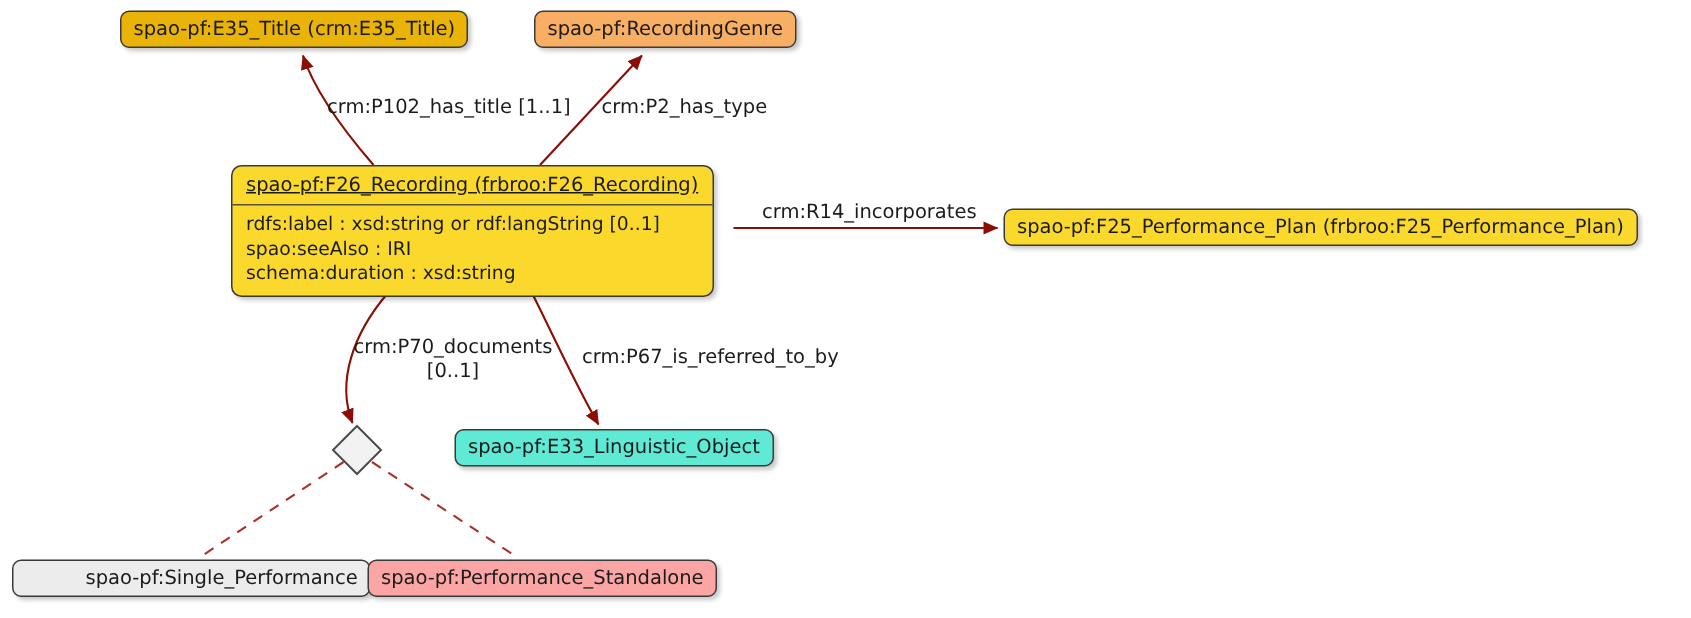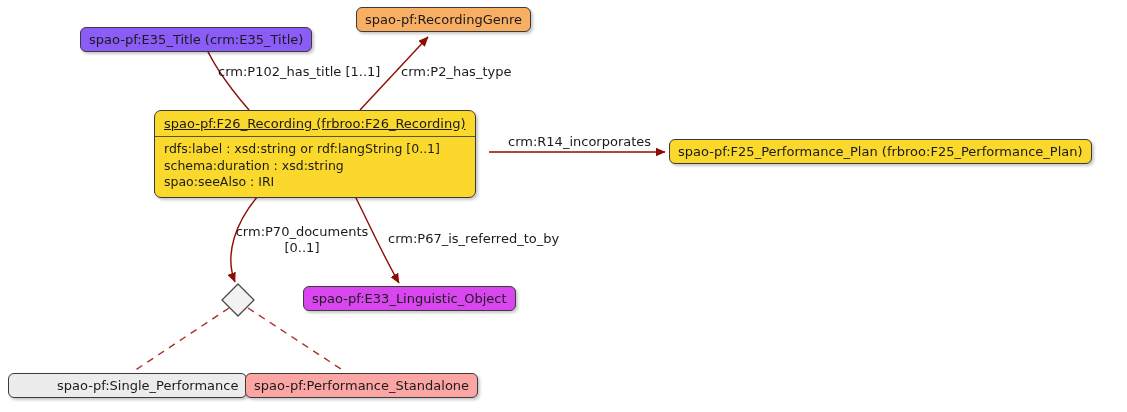--- a/index.html
+++ b/index.html
@@ -68,36 +68,36 @@
 
     <path d="M355,196 C370,226 383,255 399,283" fill="none" stroke-width="1.4" marker-end="url(#arw)" stroke="#8C0D04"></path>
 
     <path d="M229,308 L134,371" fill="none" stroke-width="1.4" stroke-dasharray="7,6" stroke="#A93226"></path>
 
     <path d="M248,308 L344,371" fill="none" stroke-width="1.4" stroke-dasharray="7,6" stroke="#A93226"></path>
 
     <polygon points="238,284 254,300 238,316 222,300" stroke-width="1.3" stroke="#4A4A4A" fill="#F2F2F2"></polygon>
   </svg>
 
-  <div class="node" style="left: 80px; top: 7px; background: #8b5cf6; margin-top: 20px;">spao-pf:E35_Title (crm:E35_Title)</div>
+  <div class="node" style="left: 80px; top: 7px; background: #eab308;">spao-pf:E35_Title (crm:E35_Title)</div>
 
   <div class="node" style="left: 356px; top: 7px; background: rgb(248, 174, 99);">spao-pf:RecordingGenre</div>
 
   <div class="class-box" style="left: 154px; top: 110px; background: rgb(251, 217, 44);">
     <div class="hdr">spao-pf:F26_Recording (frbroo:F26_Recording)</div>
     <div class="attrs">
       <div>rdfs:label  : xsd:string or rdf:langString  [0..1]</div>
+      <div>spao:seeAlso  :  IRI</div>
       <div>schema:duration  : xsd:string</div>
-      <div>spao:seeAlso  :  IRI</div>
     </div>
   </div>
 
   <div class="node" style="left: 669px; top: 139px; background: rgb(251, 217, 44);">spao-pf:F25_Performance_Plan (frbroo:F25_Performance_Plan)</div>
 
-  <div class="node" style="left: 303px; top: 286px; background: #d946ef;">spao-pf:E33_Linguistic_Object</div>
+  <div class="node" style="left: 303px; top: 286px; background: #5eead4;">spao-pf:E33_Linguistic_Object</div>
 
   <div class="node" style="left: 8px; top: 373px; background: rgb(236, 236, 236); padding-left: 48px;">spao-pf:Single_Performance</div>
 
   <div class="node" style="left: 245px; top: 373px; background: #fca5a5;">spao-pf:Performance_Standalone</div>
 
   <div class="edge-label" style="left:218px;top:64px;">crm:P102_has_title [1..1]</div>
 
   <div class="edge-label" style="left:401px;top:64px;">crm:P2_has_type</div>
 
   <div class="edge-label" style="left:508px;top:134px;">crm:R14_incorporates</div>

